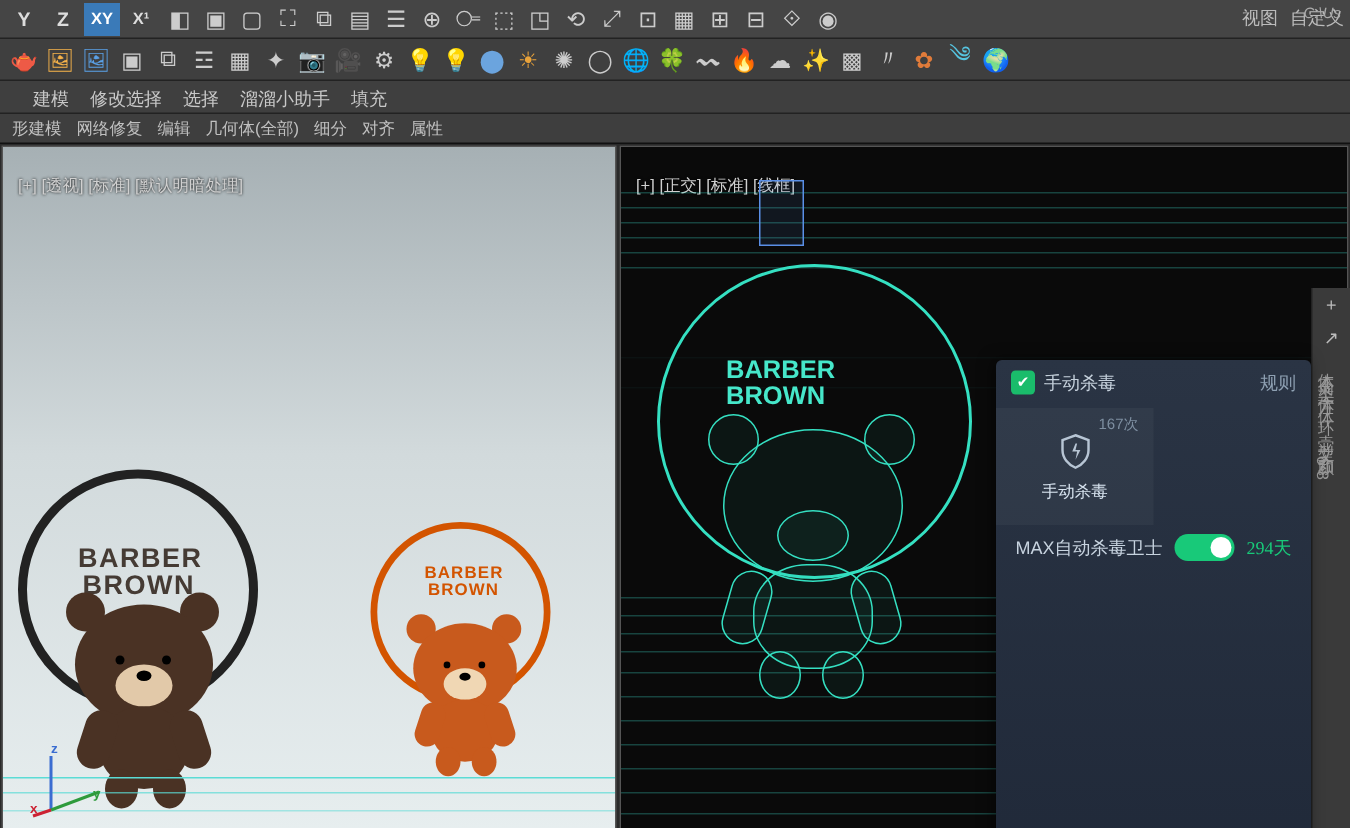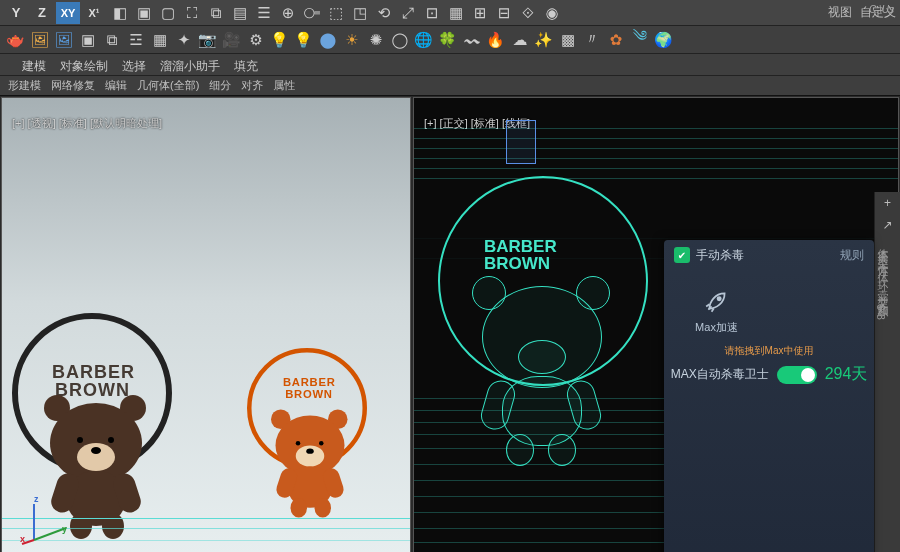--- a/index.html
+++ b/index.html
@@ -185,21 +185,21 @@
   .gitem .glabel { font-size:11px; color:#b7c5d4; }
   .gitem.active .glabel { color:#d7e3ef; }
   .drag-hint { text-align:center; font-size:10px; color:#e79b4a; margin-top:-6px; height:14px;}
   .auto-row {
     display:flex; align-items:center; justify-content:center;
     gap:8px; font-size:12px; color:#c7d3df;
     margin-top:6px;
   }
   .toggle { width:40px; height:18px; background:#18c979; border-radius:10px; position:relative; }
   .toggle::after { content:""; width:14px; height:14px; background:#fff; border-radius:50%; position:absolute; right:2px; top:2px;}
-  .days { color:#18c979; font-size:16px; }
+  .days { color:#18c979; font-size:12px;font-family:Liberation Serif, serif; }
 
   
   .sidestrip {
     position:absolute; right:0; top:96px; width:26px; bottom:0;
     background:#3a3a3a;
     border-left:1px solid #222;
   }
   .sidestrip .sbtn { height:22px; display:flex; align-items:center; justify-content:center; color:#bbb; cursor:pointer; }
   .sidestrip .slabel { writing-mode:vertical-rl; font-size:11px; color:#999; text-align:center; padding:4px 0;}
   
@@ -266,21 +266,21 @@
   <span class="ticon">✨</span>
   <span class="ticon">▩</span>
   <span class="ticon">〃</span>
   <span class="ticon" style="color:#e07b3a">✿</span>
   <span class="ticon" style="color:#56c4e0">༄</span>
   <span class="ticon" style="color:#4aa4d4">🌍</span>
 </div>
 
 <div class="menubar">
   <span>建模</span>
-  <span>对象绘制</span>
+  <span>修改选择</span>
   <span>选择</span>
   <span>溜溜小助手</span>
   <span>填充</span>
 </div>
 
 <div class="submenubar">
   <span>形建模</span>
   <span>网络修复</span>
   <span>编辑</span>
   <span>几何体(全部)</span>
@@ -401,30 +401,29 @@
     <div class="slabel">6-8</div>
   </div>
 
   <div class="panel">
     <div class="panel-head">
       <span class="shield">✔</span>
       <span>手动杀毒</span>
       <span class="rules">规则</span>
     </div>
     <div class="grid">
-      <div class="gitem">
-        <svg class="gicon" viewBox="0 0 24 24" fill="none" stroke="currentColor" stroke-width="1.6">
-            <path d="M5 19c0-6 5-14 14-14 0 9-8 14-14 14z"></path>
-            <circle cx="14" cy="10" r="1.5" fill="currentColor"></circle>
-            <path d="M7 17l-3 3M9 19l-2 3M5 15l-3 2"></path>
+      <div class="gitem active">
+        <span class="count">167次</span>
+        <svg class="gicon" viewBox="0 0 24 24" fill="none" stroke="currentColor" stroke-width="1.5">
+            <path d="M12 2l8 3v6c0 5-3.5 9-8 11-4.5-2-8-6-8-11V5l8-3z"></path>
+            <path d="M12 7l-2 5h3l-1 5 3-6h-3l1-4z" fill="currentColor" stroke="none"></path>
           </svg>
-        <span class="glabel">Max加速</span>
+        <span class="glabel">手动杀毒</span>
       </div>
     </div>
-    <div class="drag-hint">请拖拽到Max中使用</div>
     <div class="auto-row">
       <span>MAX自动杀毒卫士</span>
       <span class="toggle"></span>
       <span class="days">294天</span>
     </div>
 
   </div>
 
 </div>
 

